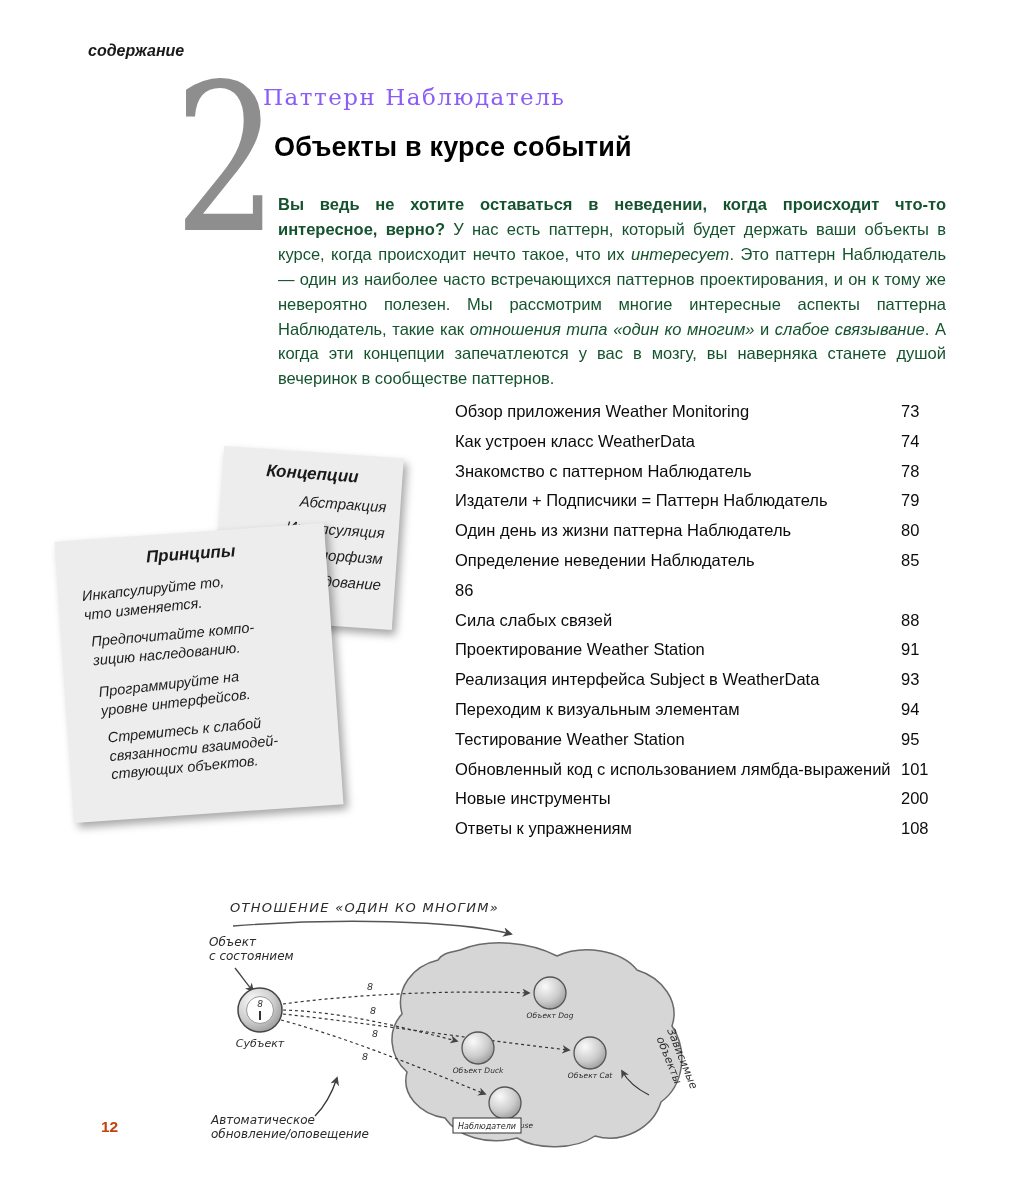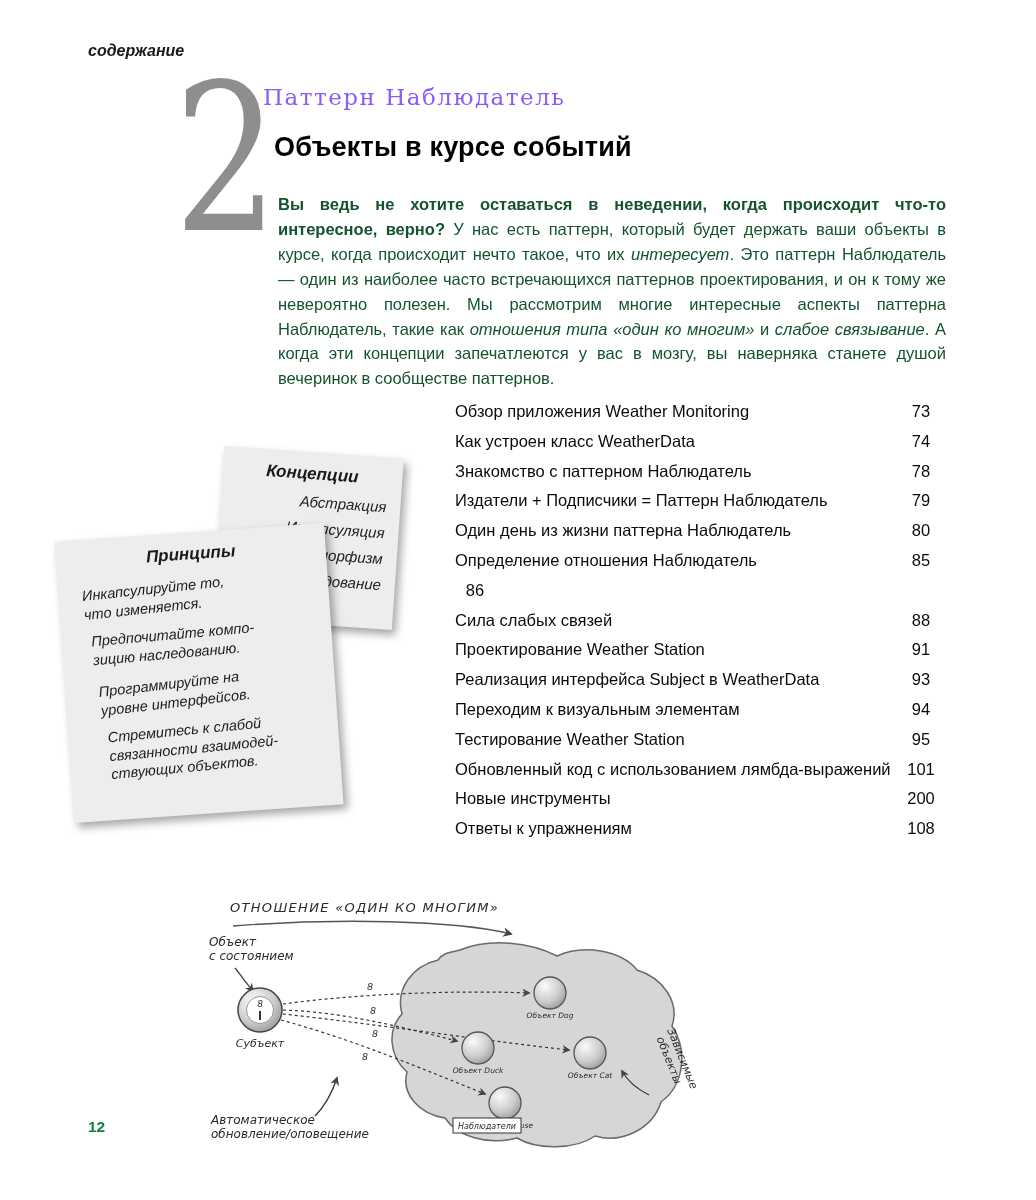--- a/index.html
+++ b/index.html
@@ -37,32 +37,32 @@
   .note-principles .note-item:nth-of-type(2) { transform:rotate(-2deg); }
   .note-principles .note-item:nth-of-type(3) { transform:rotate(-1deg); margin-left:30px; }
   .note-principles .note-item:nth-of-type(4) { transform:rotate(-2.5deg); margin-left:34px; }
   .note-principles .note-item:nth-of-type(5) { transform:rotate(-1.5deg); margin-left:40px; }
 
   
   .toc { position:absolute; left:455px; top:402px; width:486px;
          font-family:Liberation Sans, sans-serif; font-size:16.5px; color:#0b0b0b; }
   .toc-row { display:flex; justify-content:space-between; align-items:baseline; height:29.8px; }
   .toc-title { white-space:nowrap; }
-  .toc-page { text-align:center; min-width:40px; }
+  .toc-page { text-align:left; min-width:40px; }
 
   
   .diagram { position:absolute; left:175px; top:890px; }
   .diagram text { font-family:"DejaVu Sans", sans-serif; font-style:italic; fill:#2b2b2b; }
   .hand-caption { letter-spacing:1.3px; fill:#8a8a8a; font-size:13px; }
   .hand-label { font-size:12px; fill:#444; }
   .ball-label { font-size:7.5px; fill:#1a1a1a; }
   .sent-value { font-size:9.5px; fill:#1a1a1a; }
   .box-label { font-size:8px; font-style:normal; fill:#111; }
 
-  .page-number { position:absolute; left:88px; top:1118px; font-weight:bold; font-size:15.5px; color:#15803d; }
+  .page-number { position:absolute; left:101px; top:1118px; font-weight:bold; font-size:15.5px; color:#c2410c; }
 </style>
 </head>
 <body>
 
 <div class="sheet">
 
   <div class="running-header">содержание</div>
 
   <div class="chapter-number">2</div>
   <div class="chapter-kicker">Паттерн Наблюдатель</div>
@@ -106,21 +106,21 @@
       </div>
     <div class="toc-row">
         <span class="toc-title">Издатели + Подписчики = Паттерн Наблюдатель</span>
         <span class="toc-page">79</span>
       </div>
     <div class="toc-row">
         <span class="toc-title">Один день из жизни паттерна Наблюдатель</span>
         <span class="toc-page">80</span>
       </div>
     <div class="toc-row">
-        <span class="toc-title">Определение отношения Наблюдатель</span>
+        <span class="toc-title">Определение неведении Наблюдатель</span>
         <span class="toc-page">85</span>
       </div>
     <div class="toc-row">
         <span class="toc-page">86</span>
       </div>
     <div class="toc-row">
         <span class="toc-title">Сила слабых связей</span>
         <span class="toc-page">88</span>
       </div>
     <div class="toc-row">

